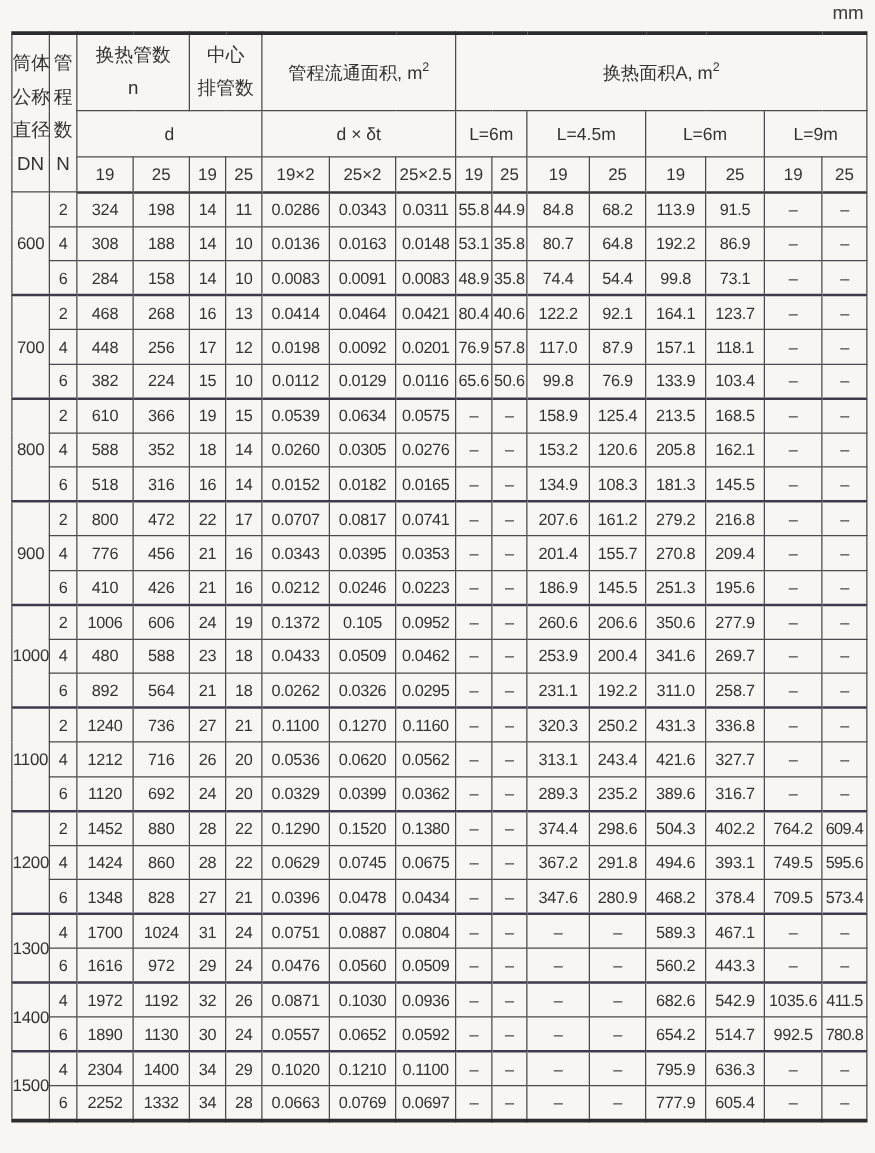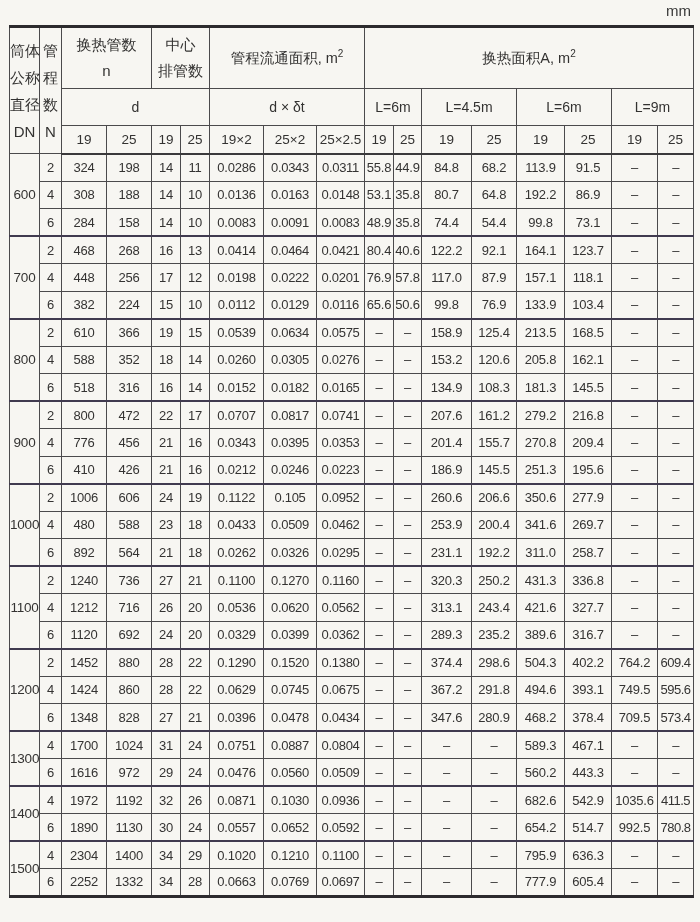--- a/index.html
+++ b/index.html
@@ -197,21 +197,21 @@
         <td class="c13">–</td>
         <td class="c14">–</td>
       </tr>
       <tr>
         <td class="n-cell">4</td>
         <td class="c0">448</td>
         <td class="c1">256</td>
         <td class="c2">17</td>
         <td class="c3">12</td>
         <td class="c4">0.0198</td>
-        <td class="c5">0.0222</td>
+        <td class="c5">0.0092</td>
         <td class="c6">0.0201</td>
         <td class="c7">76.9</td>
         <td class="c8">57.8</td>
         <td class="c9">117.0</td>
         <td class="c10">87.9</td>
         <td class="c11">157.1</td>
         <td class="c12">118.1</td>
         <td class="c13">–</td>
         <td class="c14">–</td>
       </tr>
@@ -343,21 +343,21 @@
         <td class="c13">–</td>
         <td class="c14">–</td>
       </tr>
       <tr class="group-start">
         <td rowspan="3" class="dn-cell">1000</td>
         <td class="n-cell">2</td>
         <td class="c0">1006</td>
         <td class="c1">606</td>
         <td class="c2">24</td>
         <td class="c3">19</td>
-        <td class="c4">0.1122</td>
+        <td class="c4">0.1372</td>
         <td class="c5">0.105</td>
         <td class="c6">0.0952</td>
         <td class="c7">–</td>
         <td class="c8">–</td>
         <td class="c9">260.6</td>
         <td class="c10">206.6</td>
         <td class="c11">350.6</td>
         <td class="c12">277.9</td>
         <td class="c13">–</td>
         <td class="c14">–</td>

